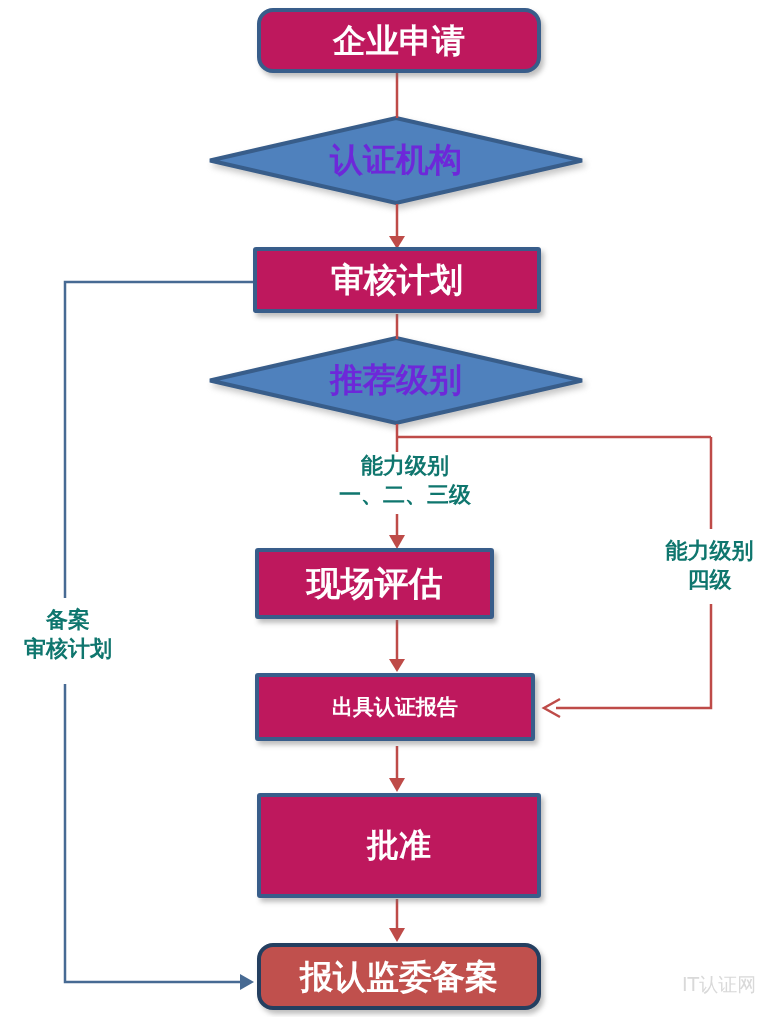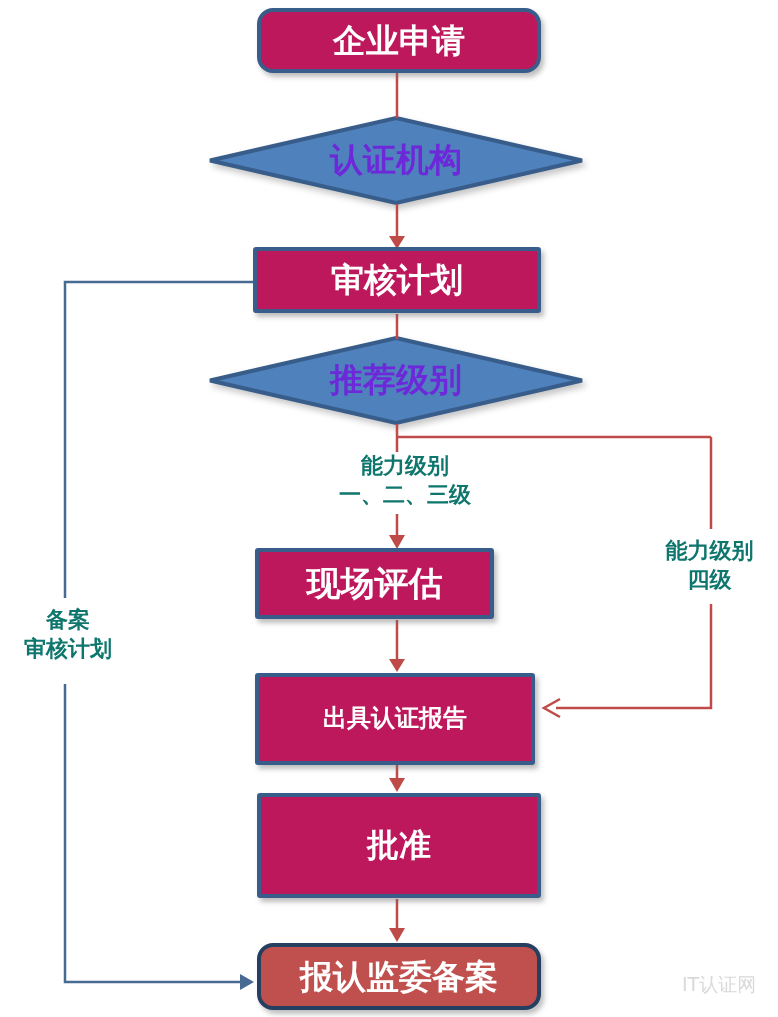--- a/index.html
+++ b/index.html
@@ -109,21 +109,21 @@
   </div>
 
   <div class="diamond-label" style="left:296px; top:360px; width:200px; height:41px; font-size:33px;">
     <span>推荐级别</span>
   </div>
 
   <div class="node" style="left:255px; top:548px; width:239px; height:71px; font-size:34px;">
     <span>现场评估</span>
   </div>
 
-  <div class="node" style="left:255px; top:673px; width:280px; height:92px; font-size:24px;">
+  <div class="node" style="left:255px; top:673px; width:280px; height:68px; font-size:21px;">
     <span>出具认证报告</span>
   </div>
 
   <div class="node" style="left:257px; top:793px; width:284px; height:105px; font-size:32px; line-height:45px; flex-direction:column;">
     <span>批准</span>
   </div>
 
   <div class="node rounded final" style="left:257px; top:943px; width:284px; height:67px; font-size:33px;justify-content:center;">
     <span>报认监委备案</span>
   </div>

